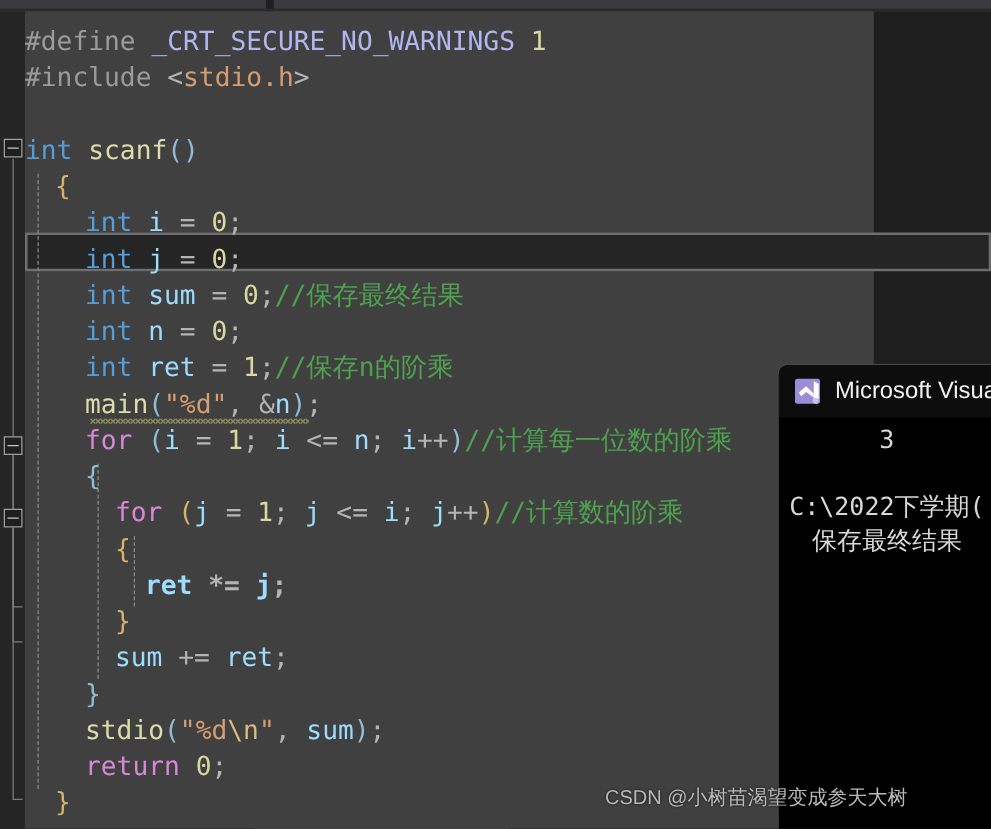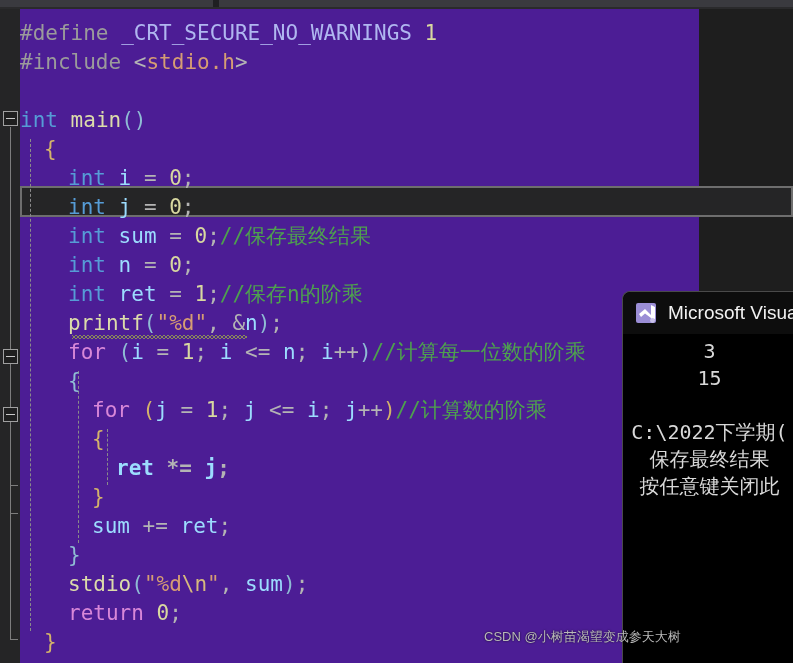--- a/index.html
+++ b/index.html
@@ -30,21 +30,21 @@
     background: #3a3a3f; border-bottom: 2px solid #2d2d30;
   }
   #tabstrip .strip-base {
     position: absolute; left: 0; bottom: 0; width: 793px; height: 2px;
     background: #2a2a2c;
   }
 
   
   #editor {
     position: absolute; left: 0; top: 9px; width: 699px; height: 654px;
-    background: #4c1d95;
+    background: #404040;
   }
 
   
   #indicator-margin {
     position: absolute; left: 0; top: 0; width: 20px; height: 654px;
     background: #252526;
   }
 
   .code-line {
     position: absolute; left: 20px;
@@ -157,21 +157,21 @@
     font-family: "DejaVu Sans Mono", "Liberation Mono", monospace;
     font-size: 20px; line-height: 27px;
     color: #d8d8d8; white-space: pre;
   }
   .console-blank { height: 27px; }
 
   
   #watermark {
     position: absolute; left: 484px; top: 628px;
     font-family: "Liberation Sans", sans-serif;
-    font-size: 13px; color: #b9b9b9;
+    font-size: 16px; color: #b9b9b9;
     white-space: nowrap;
     z-index: 60;
     text-shadow: 0 0 2px rgba(0,0,0,0.8);
   }
 </style>
 </head>
 <body>
 
 <div id="tabstrip">
   <div class="tab-a"></div>
@@ -196,28 +196,28 @@
     </div>
   <div id="guide-layer">
       <div class="indent-guide" style="left: 30px; top: 130px; height: 492px;"></div>
       <div class="indent-guide" style="left: 78px; top: 362px; height: 172px;"></div>
       <div class="indent-guide" style="left: 107px; top: 420px; height: 56px;"></div>
     </div>
   <div id="code-layer">
       <div class="code-line" style="top: 10px; padding-left: 0px;"><span class="c-gray">#define </span><span class="c-macro">_CRT_SECURE_NO_WARNINGS</span><span class="c-plain"> </span><span class="c-num">1</span></div>
       <div class="code-line" style="top: 39px; padding-left: 0px;"><span class="c-gray">#include </span><span class="c-punc">&lt;</span><span class="c-str">stdio.h</span><span class="c-punc">&gt;</span></div>
       <div class="code-line" style="top: 68px; padding-left: 0px;"></div>
-      <div class="code-line" style="top: 97px; padding-left: 0px;"><span class="c-keyword">int</span><span class="c-plain"> </span><span class="c-func">main</span><span class="c-brace2">()</span></div>
+      <div class="code-line" style="top: 97px; padding-left: 0px;"><span class="c-keyword">int</span><span class="c-plain"> </span><span class="c-func">scanf</span><span class="c-brace2">()</span></div>
       <div class="code-line" style="top: 126px; padding-left: 24px;"><span class="c-brace1">{</span></div>
       <div class="code-line" style="top: 155px; padding-left: 48px;"><span class="c-keyword">int</span><span class="c-plain"> </span><span class="c-var">i</span><span class="c-punc"> = </span><span class="c-num">0</span><span class="c-punc">;</span></div>
       <div class="code-line" style="top: 184px; padding-left: 48px;"><span class="c-keyword">int</span><span class="c-plain"> </span><span class="c-var">j</span><span class="c-punc"> = </span><span class="c-num">0</span><span class="c-punc">;</span></div>
       <div class="code-line" style="top: 213px; padding-left: 48px; text-align: right;"><span class="c-keyword">int</span><span class="c-plain"> </span><span class="c-var">sum</span><span class="c-punc"> = </span><span class="c-num">0</span><span class="c-punc">;</span><span class="c-comment">//保存最终结果</span></div>
       <div class="code-line" style="top: 242px; padding-left: 48px;"><span class="c-keyword">int</span><span class="c-plain"> </span><span class="c-var">n</span><span class="c-punc"> = </span><span class="c-num">0</span><span class="c-punc">;</span></div>
       <div class="code-line" style="top: 271px; padding-left: 48px;"><span class="c-keyword">int</span><span class="c-plain"> </span><span class="c-var">ret</span><span class="c-punc"> = </span><span class="c-num">1</span><span class="c-punc">;</span><span class="c-comment">//保存n的阶乘</span></div>
-      <div class="code-line" style="top: 300px; padding-left: 48px;"><span class="c-func">printf</span><span class="c-brace2">(</span><span class="c-str">"%d"</span><span class="c-punc">, </span><span class="c-punc">&amp;</span><span class="c-var">n</span><span class="c-brace2">)</span><span class="c-punc">;</span></div>
+      <div class="code-line" style="top: 300px; padding-left: 48px;"><span class="c-func">main</span><span class="c-brace2">(</span><span class="c-str">"%d"</span><span class="c-punc">, </span><span class="c-punc">&amp;</span><span class="c-var">n</span><span class="c-brace2">)</span><span class="c-punc">;</span></div>
       <div class="code-line" style="top: 329px; padding-left: 48px;"><span class="c-ctrl">for</span><span class="c-brace2"> (</span><span class="c-var">i</span><span class="c-punc"> = </span><span class="c-num">1</span><span class="c-punc">; </span><span class="c-var">i</span><span class="c-punc"> &lt;= </span><span class="c-var">n</span><span class="c-punc">; </span><span class="c-var">i</span><span class="c-punc">++</span><span class="c-brace2">)</span><span class="c-comment">//计算每一位数的阶乘</span></div>
       <div class="code-line" style="top: 358px; padding-left: 48px;"><span class="c-brace2">{</span></div>
       <div class="code-line" style="top: 387px; padding-left: 72px;"><span class="c-ctrl">for</span><span class="c-brace1"> (</span><span class="c-var">j</span><span class="c-punc"> = </span><span class="c-num">1</span><span class="c-punc">; </span><span class="c-var">j</span><span class="c-punc"> &lt;= </span><span class="c-var">i</span><span class="c-punc">; </span><span class="c-var">j</span><span class="c-punc">++</span><span class="c-brace1">)</span><span class="c-comment">//计算数的阶乘</span></div>
       <div class="code-line" style="top: 416px; padding-left: 72px;"><span class="c-brace1">{</span></div>
       <div class="code-line" style="top: 445px; padding-left: 96px; font-weight: bold;"><span class="c-var">ret</span><span class="c-punc"> *= </span><span class="c-var">j</span><span class="c-punc">;</span></div>
       <div class="code-line" style="top: 474px; padding-left: 72px;"><span class="c-brace1">}</span></div>
       <div class="code-line" style="top: 503px; padding-left: 72px;"><span class="c-var">sum</span><span class="c-punc"> += </span><span class="c-var">ret</span><span class="c-punc">;</span></div>
       <div class="code-line" style="top: 532px; padding-left: 48px;"><span class="c-brace2">}</span></div>
       <div class="code-line" style="top: 561px; padding-left: 48px;"><span class="c-func">stdio</span><span class="c-brace2">(</span><span class="c-str">"%d</span><span class="c-esc">\n</span><span class="c-str">"</span><span class="c-punc">, </span><span class="c-var">sum</span><span class="c-brace2">)</span><span class="c-punc">;</span></div>
       <div class="code-line" style="top: 590px; padding-left: 48px;"><span class="c-ctrl">return</span><span class="c-plain"> </span><span class="c-num">0</span><span class="c-punc">;</span></div>
@@ -233,21 +233,19 @@
         <rect x="1" y="2" width="20" height="20" rx="2" fill="#9b8ed6"></rect>
         <path d="M16 4 L16 20 L20 18 L20 6 Z" fill="#ffffff"></path>
         <path d="M4 13 L10 8 L16 14 L16 17 L10 12.5 L6 16 Z" fill="#ffffff"></path>
         <circle cx="17.5" cy="19.5" r="2.4" fill="#c9c2ea"></circle>
       </svg>
     </div>
     <span id="console-title-text">Microsoft Visua</span>
   </div>
   <div id="console-body">
       <div class="console-line">3</div>
-      <div class="console-line">15</div>
       <div class="console-line console-blank"></div>
       <div class="console-line">C:\2022下学期(</div>
       <div class="console-line">保存最终结果</div>
-      <div class="console-line">按任意键关闭此</div>
     </div>
 </div>
 
 <div id="watermark">CSDN @小树苗渴望变成参天大树</div>
 
 </body></html>

